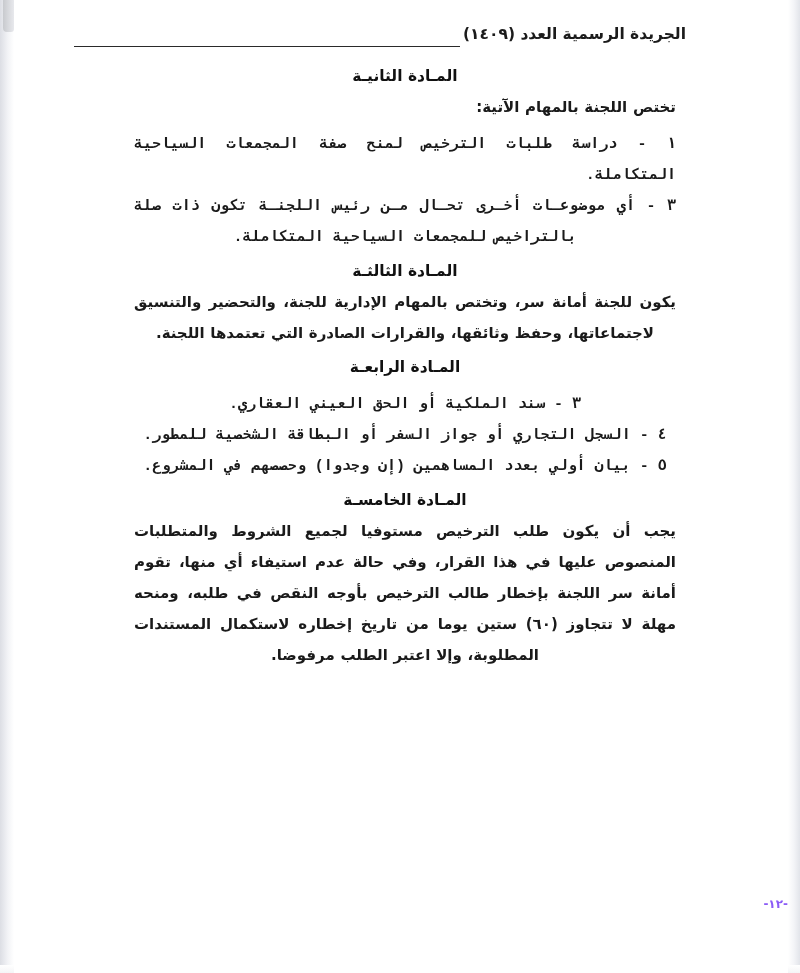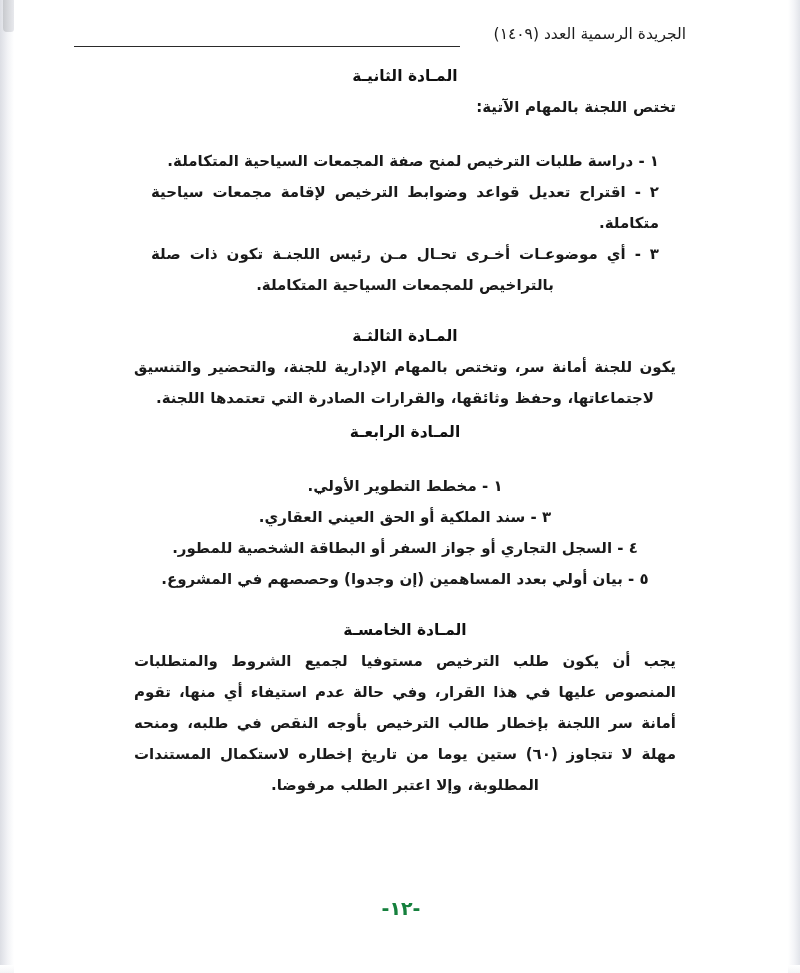--- a/index.html
+++ b/index.html
@@ -68,21 +68,21 @@
   
   .doc-header {
     position: absolute;
     top: 24px;
     left: 60px;
     right: 100px;
     height: 28px;
   }
   .doc-header .header-text {
     font-size: 15.5px;
-    font-weight: 400;
+    font-weight: 700;
     color: #1b1b1b;
     text-align: right;
     letter-spacing: 0px;
     line-height: 20px;
     padding-right: 2px;
   }
   .doc-header .header-rule {
     position: absolute;
     left: 0;
     right: 228px;
@@ -124,22 +124,23 @@
   p.para.lead {
     text-align: right;
   }
   p.para.centerish {
     text-align: justify;
     text-align-last: center;
   }
 
   ol.items {
     list-style: none;
-    margin: 17px;
-    padding: 0;
+    margin: 0;
+    padding: 0;
+    font-family: Liberation Mono, monospace;
   }
   ol.items li {
     font-size: 15px;
     font-weight: 700;
     color: #1a1a1a;
     line-height: 31px;
     margin: 0;
     padding: 0;
     text-align: justify;
     text-align-last: right;
@@ -157,24 +158,23 @@
   }
 
   .gap-sm { height: 6px; }
 
   
   .page-number {
     position: absolute;
     left: 0;
     right: 0;
     top: 897px;
-    text-align: center;
-    font-size: 19px;
-    font-weight: 700;
-    color: #15803d;
+    font-size: 12px;
+    font-weight: 700;
+    color: #8b5cf6;
     letter-spacing: 1px;
   }
 </style>
 </head>
 <body>
 
 <div class="scan-wrap">
 
   <div class="edge-left"></div>
   <div class="edge-left-top"></div>
@@ -194,45 +194,37 @@
 
       <p class="para lead">تختص اللجنة بالمهام الآتية:</p>
 
       <div class="gap-sm"></div>
 
       <ol class="items">
         <li>
           <span class="marker">١ -</span>
           <span>دراسة طلبات الترخيص لمنح صفة المجمعات السياحية المتكاملة.</span>
         </li>
-        <li>
-          <span class="marker">٢ -</span>
-          <span>اقتراح تعديل قواعد وضوابط الترخيص لإقامة مجمعات سياحية متكاملة.</span>
-        </li>
         <li class="wrap-indent">
           <span class="marker">٣ -</span>
           <span>أي موضوعـات أخـرى تحـال مـن رئيس اللجنـة تكون ذات صلة بالتراخيص للمجمعات السياحية المتكاملة.</span>
         </li>
       </ol>
 
       <h2 class="article-heading">المـادة الثالثـة</h2>
 
       <p class="para centerish">يكون للجنة أمانة سر، وتختص بالمهام الإدارية للجنة، والتحضير والتنسيق لاجتماعاتها، وحفظ وثائقها، والقرارات الصادرة التي تعتمدها اللجنة.</p>
 
       <h2 class="article-heading">المـادة الرابعـة</h2>
 
 
       <div class="gap-sm"></div>
 
       <ol class="items">
         <li class="center-last">
-          <span class="marker">١ -</span>
-          <span>مخطط التطوير الأولي.</span>
-        </li>
-        <li class="center-last">
           <span class="marker">٣ -</span>
           <span>سند الملكية أو الحق العيني العقاري.</span>
         </li>
         <li class="center-last">
           <span class="marker">٤ -</span>
           <span>السجل التجاري أو جواز السفر أو البطاقة الشخصية للمطور.</span>
         </li>
         <li class="center-last">
           <span class="marker">٥ -</span>
           <span>بيان أولي بعدد المساهمين (إن وجدوا) وحصصهم في المشروع.</span>

